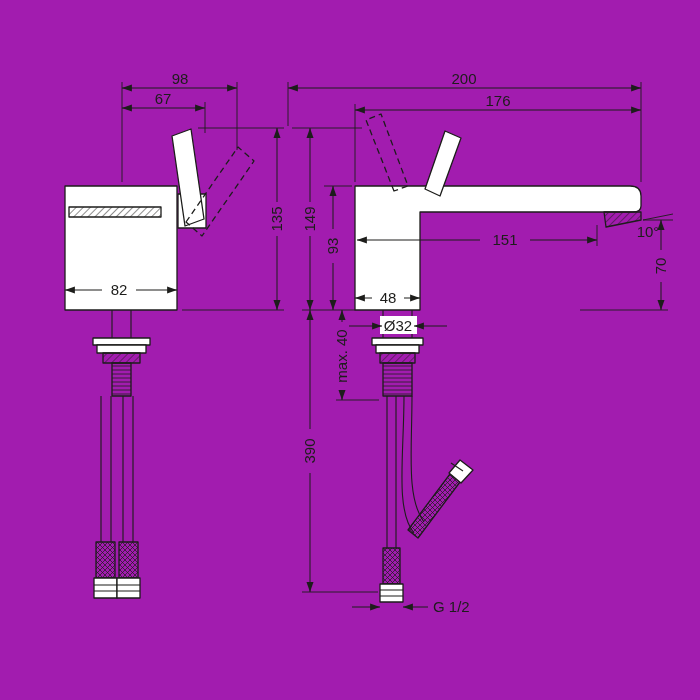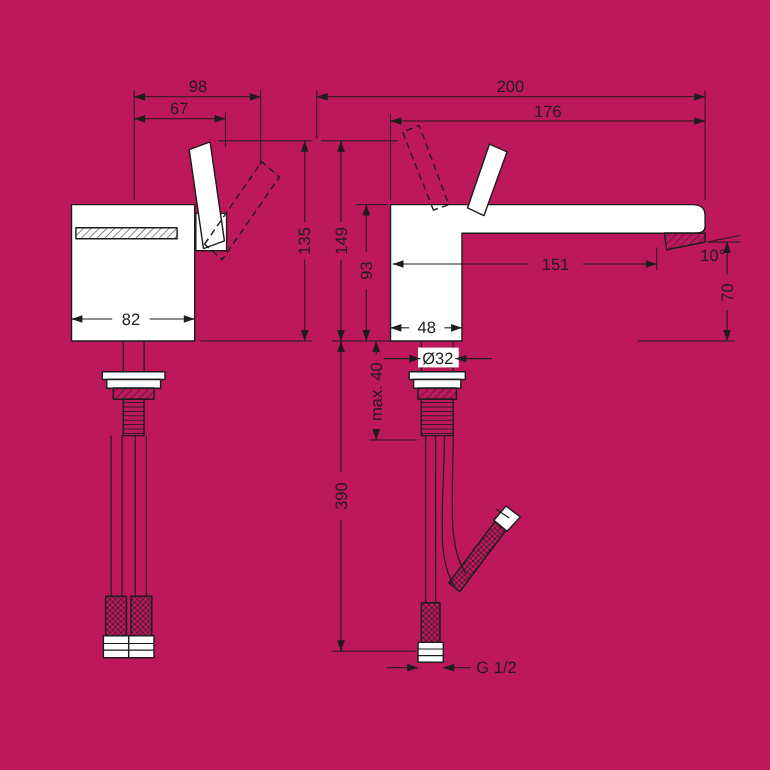--- a/index.html
+++ b/index.html
@@ -1,16 +1,16 @@
 <!DOCTYPE html>
 <html><head>
 <meta charset="utf-8">
 <style>
   html,body { margin:0; padding:0; background:#ffffff; }
-  .canvas { width:700px; height:700px; background:#be185d; position:relative; }
+  .canvas { width:700px; height:700px; background:#a21caf; position:relative; }
   svg { display:block; }
   .part   { fill:#ffffff; stroke:#1d1d1b; stroke-width:1.3; stroke-linejoin:round; }
   .thin   { fill:none; stroke:#1d1d1b; stroke-width:1.1; }
   .dim    { fill:none; stroke:#1d1d1b; stroke-width:1; }
   .ext    { fill:none; stroke:#1d1d1b; stroke-width:0.9; }
   .dashed { stroke-dasharray:6 4; fill:none; }
   .hatchfill  { fill:url(#hatch); }
   .crossfill  { fill:url(#cross); }
   .threadfill { fill:url(#threads); }
   .whitebg { fill:#ffffff; stroke:none; }

